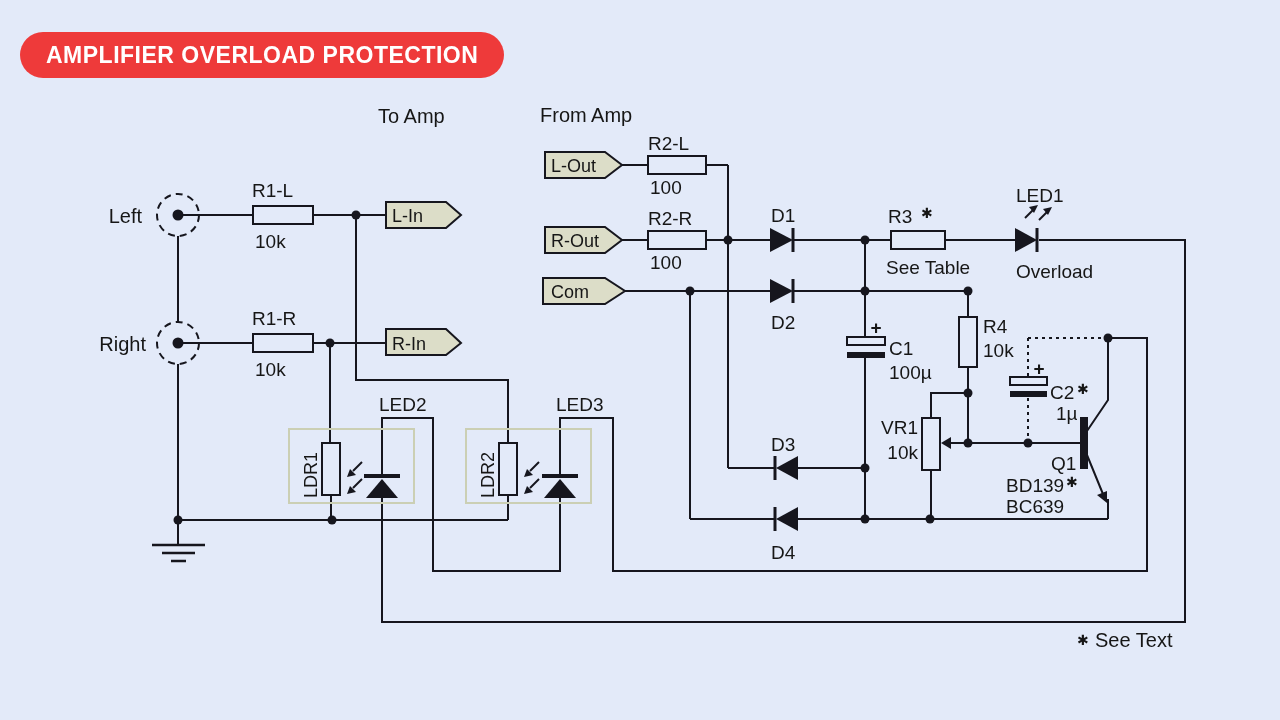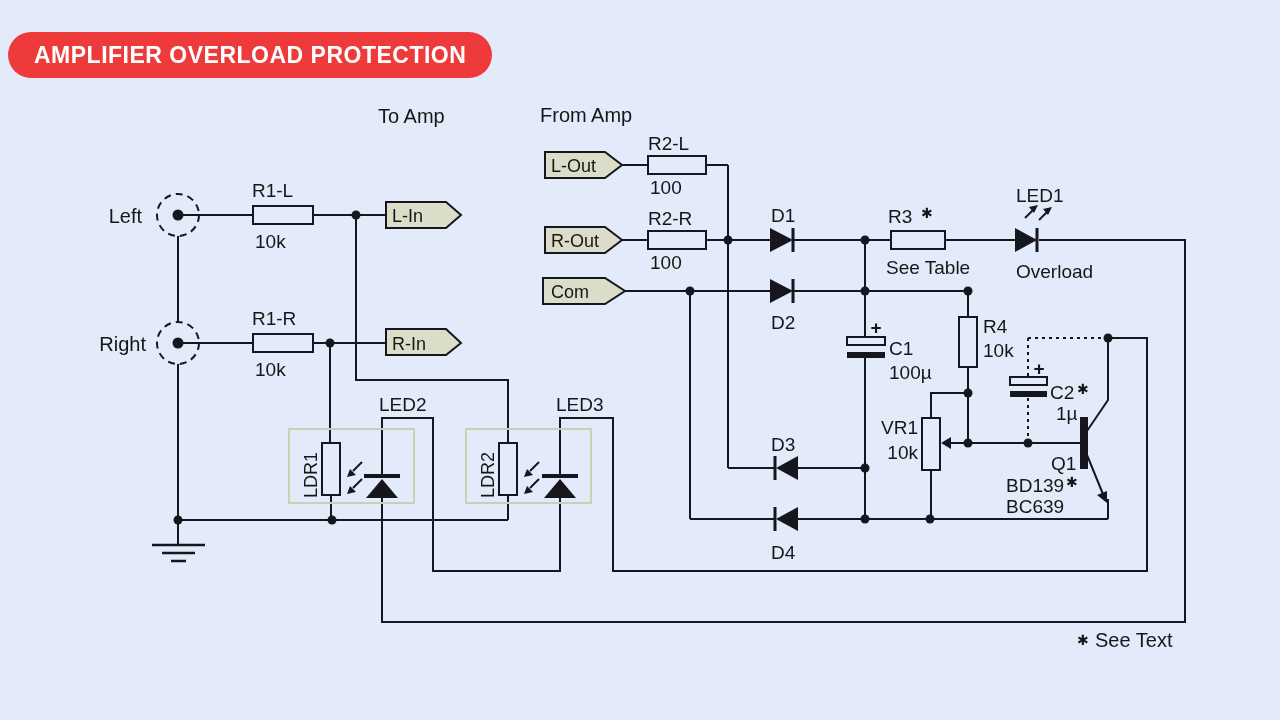--- a/index.html
+++ b/index.html
@@ -3,21 +3,21 @@
 <meta charset="utf-8">
 <style>
   :root{
     --background:#e3eaf9; --banner:#ee3a3a; --banner-text:#ffffff;
     --wire:#16161e; --text:#161616; --tag-fill:#dcddc8; --group-box:#cbcfb4;
   }
   html,body{margin:0;padding:0;}
   body{background:var(--background);font-family:"Liberation Sans",sans-serif;}
   .stage{position:relative;width:1280px;height:720px;background:var(--background);overflow:hidden;}
   .banner{
-    position:absolute;left:8px;top:32px;height:46px;line-height:46px;
+    position:absolute;left:20px;top:32px;height:46px;line-height:46px;
     background:var(--banner);color:var(--banner-text);
     border-radius:26px;padding:0 26px;font-size:23px;font-weight:bold;letter-spacing:.5px;
     z-index:2;white-space:nowrap;
   }
   svg{position:absolute;left:0;top:0;z-index:1;}
   .w{stroke:var(--wire);stroke-width:2;fill:none;}
   .w25{stroke:var(--wire);stroke-width:2.5;fill:none;}
   .w3{stroke:var(--wire);stroke-width:3;fill:none;}
   .w4{stroke:var(--wire);stroke-width:4;fill:none;}
   .dash{stroke:var(--wire);stroke-width:2;fill:none;stroke-dasharray:3 4;}

